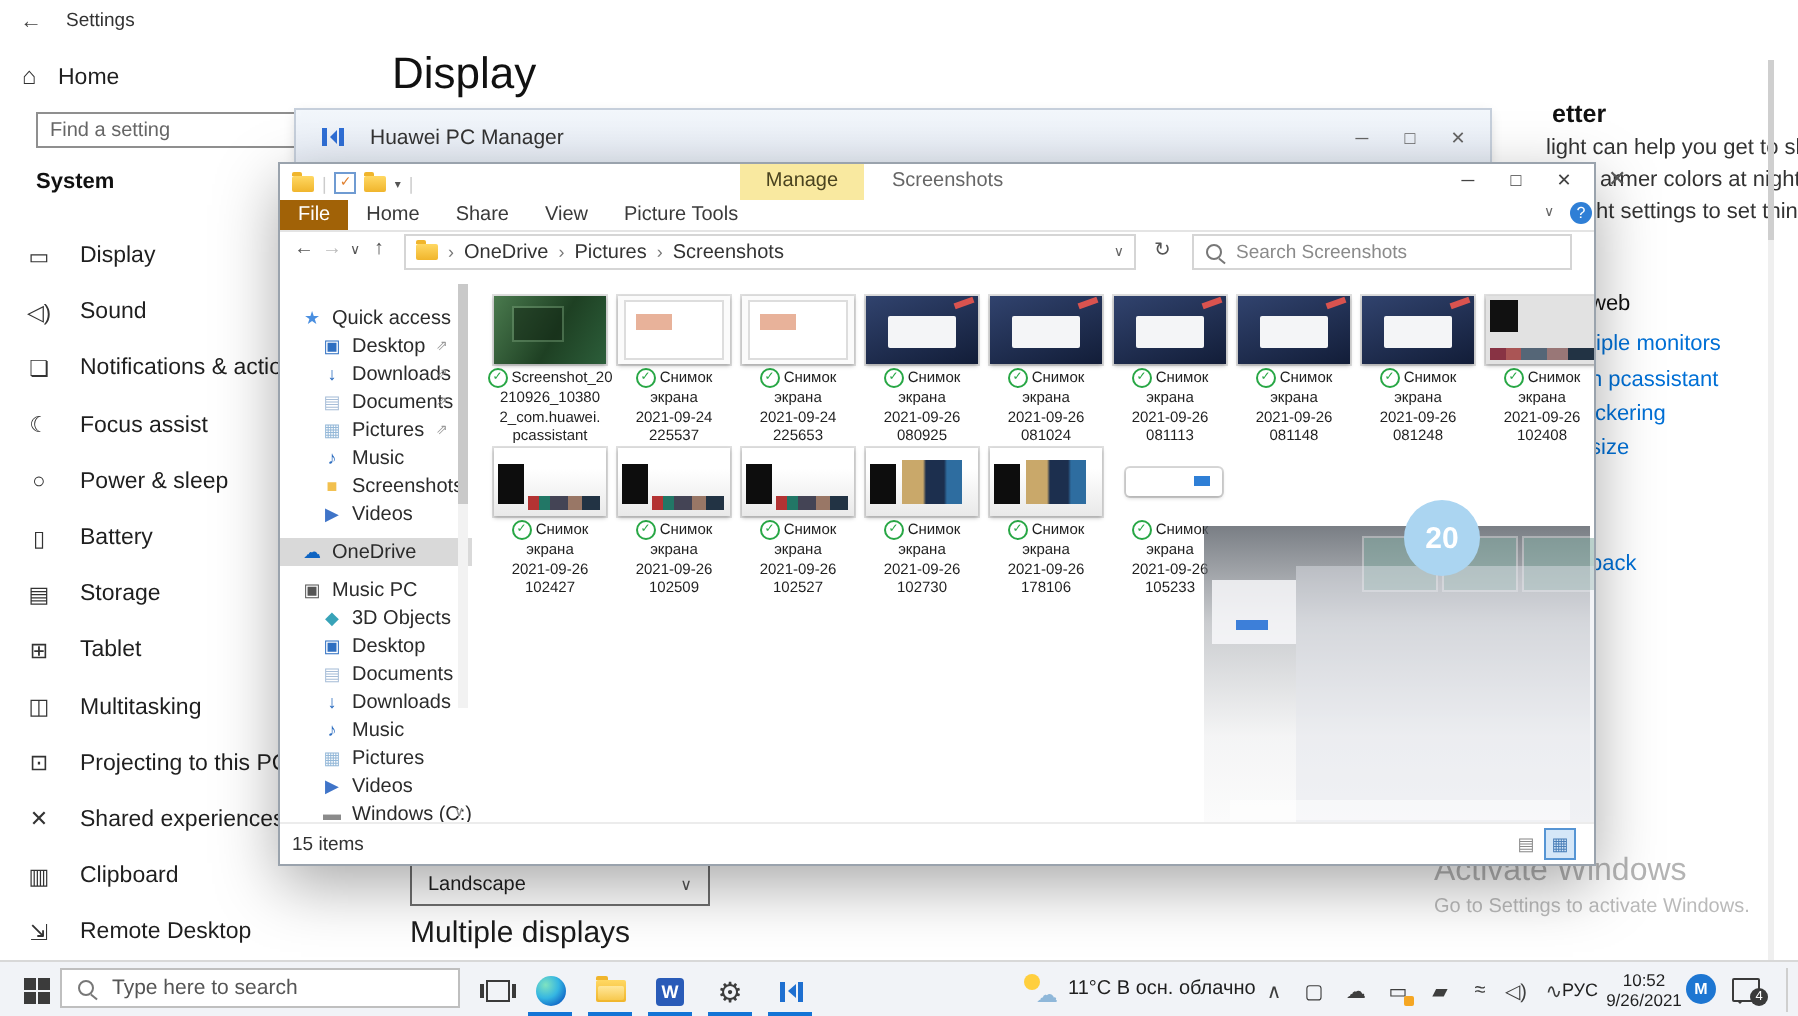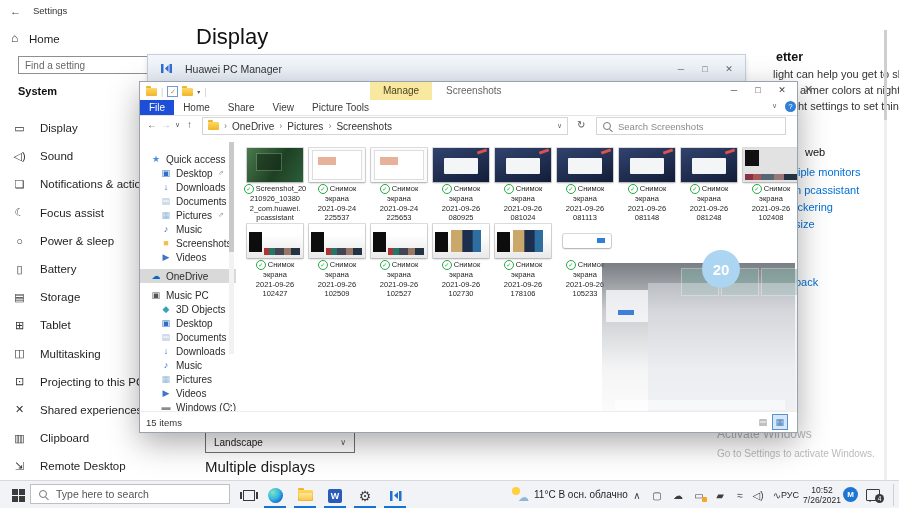--- a/index.html
+++ b/index.html
@@ -23,21 +23,21 @@
   #rc{left:772px;top:0;width:127px;height:320px;}
   .rc{position:absolute;white-space:nowrap;}
   .rc-heading{font-size:12.5px;font-weight:bold;color:#111;}
   .rc-body{font-size:11px;color:#333;}
   .rc-dark{font-size:11px;color:#111;}
   .rc-link{font-size:11px;color:#0070d6;cursor:pointer;}
   .st-select{left:205px;top:432px;width:150px;height:21px;border:1px solid #707070;background:#fff;
              display:flex;align-items:center;justify-content:space-between;padding:0 8px;font-size:10px;color:#222;box-sizing:border-box;}
   .st-select .chev{font-size:8px;color:#555;}
   .st-mdisp{left:205px;top:458px;font-size:15px;color:#1b1b1b;}
-  .wm1{left:717px;top:427px;font-size:12px;color:rgba(118,118,118,.55);}
+  .wm1{left:717px;top:427px;font-size:16px;color:rgba(118,118,118,.55);}
   .wm2{left:717px;top:448px;font-size:10px;color:rgba(118,118,118,.5);}
   .st-scroll{left:884px;top:30px;width:3px;height:450px;background:#efefef;}
   .st-thumb{left:884px;top:30px;width:3px;height:90px;background:#cfcfcf;}
   
   .hw{left:148px;top:55px;width:597px;height:27px;background:linear-gradient(#f3f7fc,#e7edf6);
       box-shadow:0 0 0 1px #c6cfdb,0 2px 6px rgba(0,0,0,.15);display:flex;align-items:center;}
   .hw-ic{margin-left:12px;flex:0 0 auto;display:flex;}
   .hw-title{margin-left:12px;font-size:10.5px;color:#333;}
   .hw-ctrls{margin-left:auto;margin-right:4px;display:flex;}
   .hw-ctl{width:24px;text-align:center;font-size:9px;color:#666;cursor:pointer;}
@@ -50,21 +50,21 @@
   .qat-check{width:9px;height:9px;border:1px solid #6f9bd2;font-size:7px;line-height:9px;text-align:center;color:#e07f2e;background:#fff;}
   .qat-sep{color:#ccc;font-size:9px;}
   .qat-dd{font-size:6px;color:#555;}
   .x-manage{position:absolute;left:230px;top:0;width:62px;height:18px;background:#f9e9a0;
             text-align:center;line-height:18px;font-size:10px;color:#4a431f;cursor:pointer;}
   .x-title{position:absolute;left:306px;top:3px;font-size:10px;color:#666;}
   .x-ctrls{position:absolute;left:582px;top:0;display:flex;}
   .x-ctl{width:24px;height:17px;text-align:center;line-height:17px;font-size:9px;color:#444;cursor:pointer;}
   .x-tabs{position:absolute;left:0;top:18px;right:0;height:15px;border-bottom:1px solid #e4e4e4;display:flex;}
   .xtab{padding:0 9px;font-size:10px;line-height:15px;color:#3a3a3a;cursor:pointer;}
-  .xtab.active{background:#1d4ed8;color:#fff;}
+  .xtab.active{background:#a16207;color:#fff;}
   .x-collapse{position:absolute;left:632px;top:20px;font-size:7px;color:#666;cursor:pointer;}
   .x-help{position:absolute;left:645px;top:19px;width:11px;height:11px;border-radius:50%;background:#2f7fd6;
           color:#fff;font-size:8px;line-height:11px;text-align:center;cursor:pointer;}
   .ab{position:absolute;font-size:10px;color:#555;cursor:pointer;}
   .x-crumbbox{position:absolute;left:62px;top:35px;width:366px;height:18px;border:1px solid #d5d5d5;background:#fff;
               display:flex;align-items:center;font-size:10px;color:#333;padding-left:5px;gap:5px;box-sizing:border-box;}
   .crumb-sep{color:#777;font-size:9px;}
   .crumb{cursor:pointer;white-space:nowrap;}
   .x-crumb-dd{margin-left:auto;margin-right:5px;font-size:7px;color:#666;}
   .x-refresh{position:absolute;left:437px;top:37px;font-size:10px;color:#555;cursor:pointer;}
@@ -234,21 +234,21 @@
           <span class="sb-lb">Remote Desktop</span>
         </div>
       </div>
 
     <div class="abs st-h1">Display</div>
     <div class="abs" id="rc">
         <div class="rc rc-heading" style="top: 50px; left: 4px;">etter</div>
         <div class="rc rc-body" style="top: 68px; left: 1px;">light can help you get to sleep</div>
         <div class="rc rc-body" style="top: 84px; left: 28px;">armer colors at night.</div>
         <div class="rc rc-body" style="top: 100px; left: 26px;">ht settings to set things</div>
-        <div class="rc rc-dark" style="top: 146px; left: 33px; text-align: right;">web</div>
+        <div class="rc rc-dark" style="top: 146px; left: 23px; text-align: right;">web</div>
         <div class="rc rc-link" style="top: 166px; left: 23px;">tiple monitors</div>
         <div class="rc rc-link" style="top: 184px; left: 23px;">n pcassistant</div>
         <div class="rc rc-link" style="top: 201px; left: 23px;">ickering</div>
         <div class="rc rc-link" style="top: 218px; left: 23px;">size</div>
         <div class="rc rc-link" style="top: 276px; left: 23px;">back</div>
       </div>
 
     <div class="abs st-select">
       <span>Landscape</span>
       <span class="chev">∨</span>
@@ -735,20 +735,20 @@
     <span class="tb-underline" style="left:324px;"></span>
     <span class="tb-underline" style="left:354px;"></span>
     <span class="tb-underline" style="left:384px;"></span>
 
     <span class="tb-weather"></span>
     <span class="tb-wtext">11°C В осн. облачно</span>
     <span></span>
     <span class="tb-lang">РУС</span>
     <span class="tb-clock">
       <span>10:52</span><br>
-      <span>7/26/2021</span>
+      <span>9/26/2021</span>
     </span>
     <span class="hw-tray">M</span>
     <span class="tb-ac"></span>
     <span class="tb-ac-badge">4</span>
     <span class="tb-div"></span>
   <span class="tray-ic" style="left: 628px;">∧</span><span class="tray-ic" style="left: 648px;">▢</span><span class="tray-ic" style="left: 669px;">☁</span><span class="tray-ic badged" style="left: 690px;">▭</span><span class="tray-ic" style="left: 711px;">▰</span><span class="tray-ic" style="left: 731px;">≈</span><span class="tray-ic" style="left: 749px;">◁)</span><span class="tray-ic" style="left: 768px;">∿</span></div>
 </div>
 
 </body></html>

